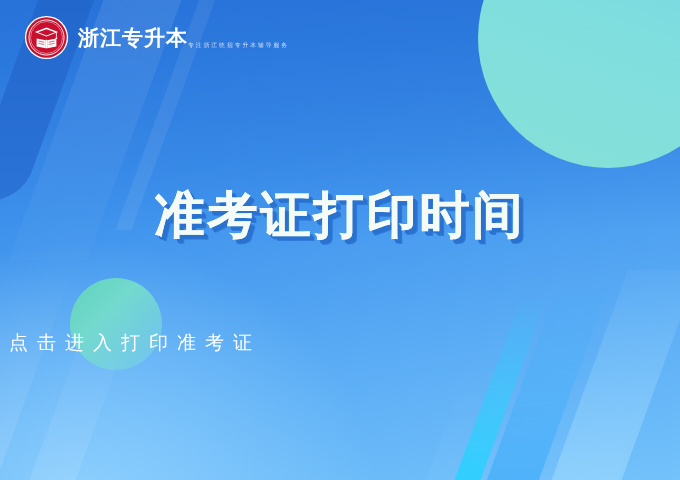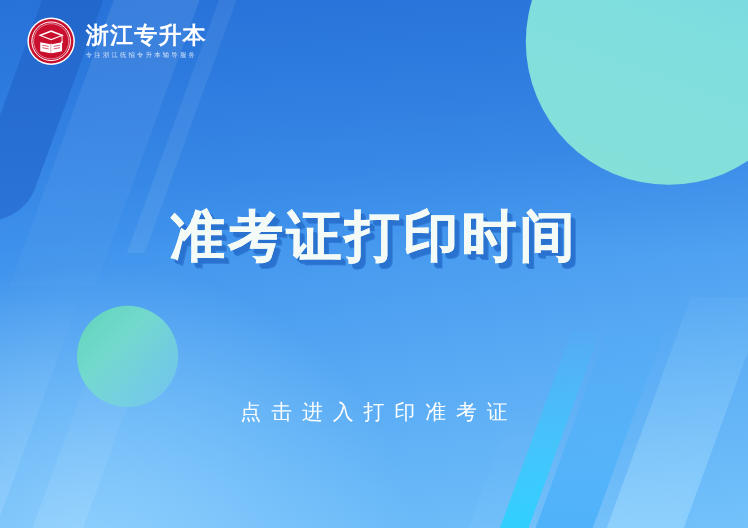--- a/index.html
+++ b/index.html
@@ -153,23 +153,24 @@
     align-items: center;
     gap: 9px;
   }
   .logo-emblem {
     width: 45px;
     height: 45px;
     flex: 0 0 45px;
   }
   .logo-text-block {
     display: flex;
-    flex-direction: column;
+    flex-direction: row;
     justify-content: center;
     padding-top: 2px;
+    align-items: flex-end;
   }
   .logo-title {
     color: #ffffff;
     font-size: 21px;
     font-weight: bold;
     letter-spacing: 1px;
     line-height: 1.05;
     white-space: nowrap;
   }
   .logo-sub {
@@ -202,28 +203,27 @@
        5px 5px 0 #2f7ad6;
     -webkit-text-stroke: 0.5px #f4fbf7;
   }
 
   
   .cta {
     position: absolute;
     left: 0;
     right: 0;
     top: 330px;
-    text-align: center;
+    text-align: left;
     color: #ffffff;
     font-size: 19px;
     letter-spacing: 9px;
     
     text-indent: 9px;
     white-space: nowrap;
-    margin-top: 32px;
   }
 </style>
 </head>
 <body>
 
 <div class="banner">
 
   <div class="bg-layer">
     <div class="wash-top"></div>
     <div class="wash-bottom-left"></div>

